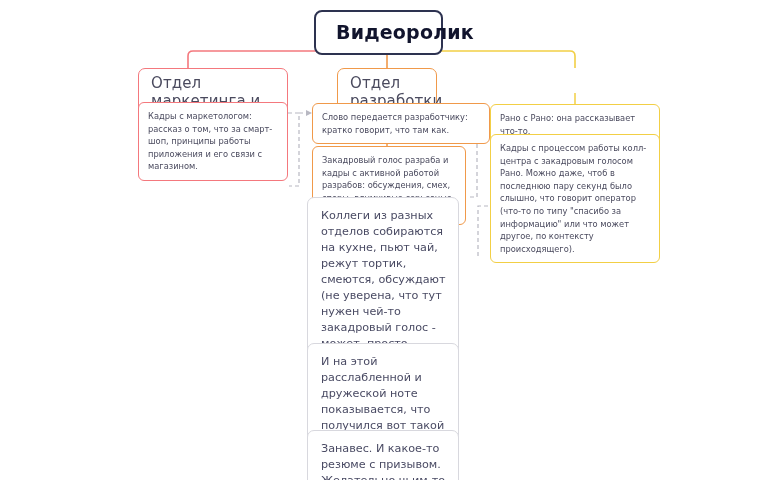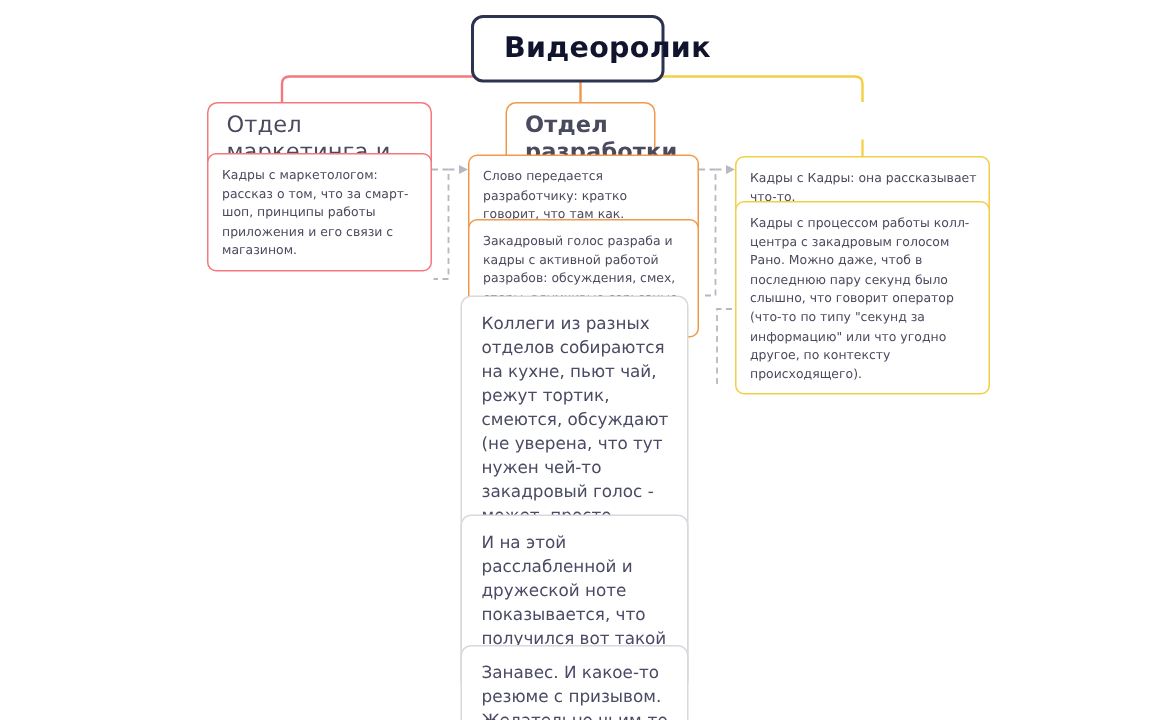--- a/index.html
+++ b/index.html
@@ -147,44 +147,44 @@
   </svg>
 
   <div class="node root" style="left:314px; top:10px; width:129px;">
     <span class="txt">Видеоролик</span>
   </div>
 
   <div class="node dept red" style="left:138px; top:68px; width:150px;">
     <span class="txt">Отдел маркетинга и дизайна</span>
   </div>
 
-  <div class="node dept orange" style="left:337px; top:68px; width:100px;font-weight:bold;">
+  <div class="node dept orange" style="left:337px; top:68px; width:100px;">
     <span class="txt">Отдел разработки</span>
   </div>
 
 
   <div class="node card red" style="left:138px; top:102px; width:150px;">
     <span class="txt">Кадры с маркетологом: рассказ о том, что за смарт-шоп, принципы работы приложения и его связи с магазином.</span>
   </div>
 
 
-  <div class="node card orange" style="left:312px; top:103px; width:154px;">
+  <div class="node card orange" style="left:312px; top:103px; width:178px;">
     <span class="txt">Слово передается разработчику: кратко говорит, что там как.</span>
   </div>
 
   <div class="node card orange" style="left:312px; top:146px; width:154px;">
     <span class="txt">Закадровый голос разраба и кадры с активной работой разрабов: обсуждения, смех, споры, вдумчивые серьезные лица.</span>
   </div>
 
   <div class="node card yellow" style="left:490px; top:104px; width:170px;">
-    <span class="txt">Кадры с Кадры: она рассказывает что-то.</span>
+    <span class="txt">Рано с Рано: она рассказывает что-то.</span>
   </div>
 
   <div class="node card yellow" style="left:490px; top:134px; width:170px;">
-    <span class="txt">Кадры с процессом работы колл-центра с закадровым голосом Рано. Можно даже, чтоб в последнюю пару секунд было слышно, что говорит оператор (что-то по типу "секунд за информацию" или что угодно другое, по контексту происходящего).</span>
+    <span class="txt">Кадры с процессом работы колл-центра с закадровым голосом Рано. Можно даже, чтоб в последнюю пару секунд было слышно, что говорит оператор (что-то по типу "спасибо за информацию" или что может другое, по контексту происходящего).</span>
   </div>
 
   <div class="node spine" style="left:307px; top:197px; width:152px;">
     <span class="txt">Коллеги из разных отделов собираются на кухне, пьют чай, режут тортик, смеются, обсуждают (не уверена, что тут нужен чей-то закадровый голос - может, просто музыка и периодические крупные планы, которые сопровождаются репликами).</span>
   </div>
 
   <div class="node spine" style="left:307px; top:343px; width:152px;">
     <span class="txt">И на этой расслабленной и дружеской ноте показывается, что получился вот такой классный продукт</span>
   </div>
 

